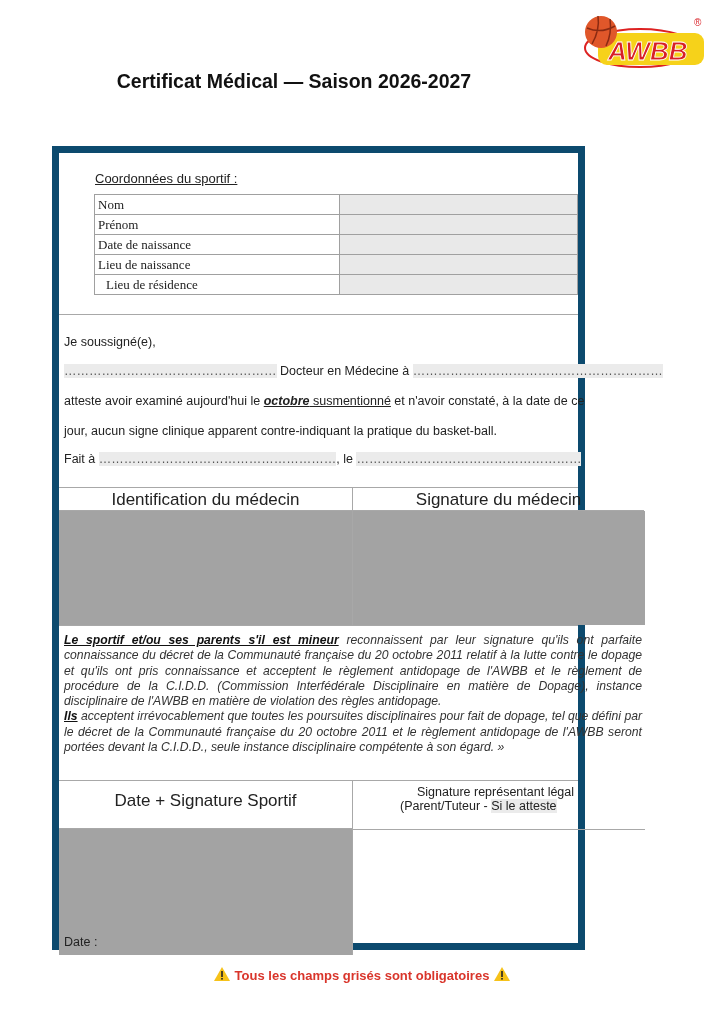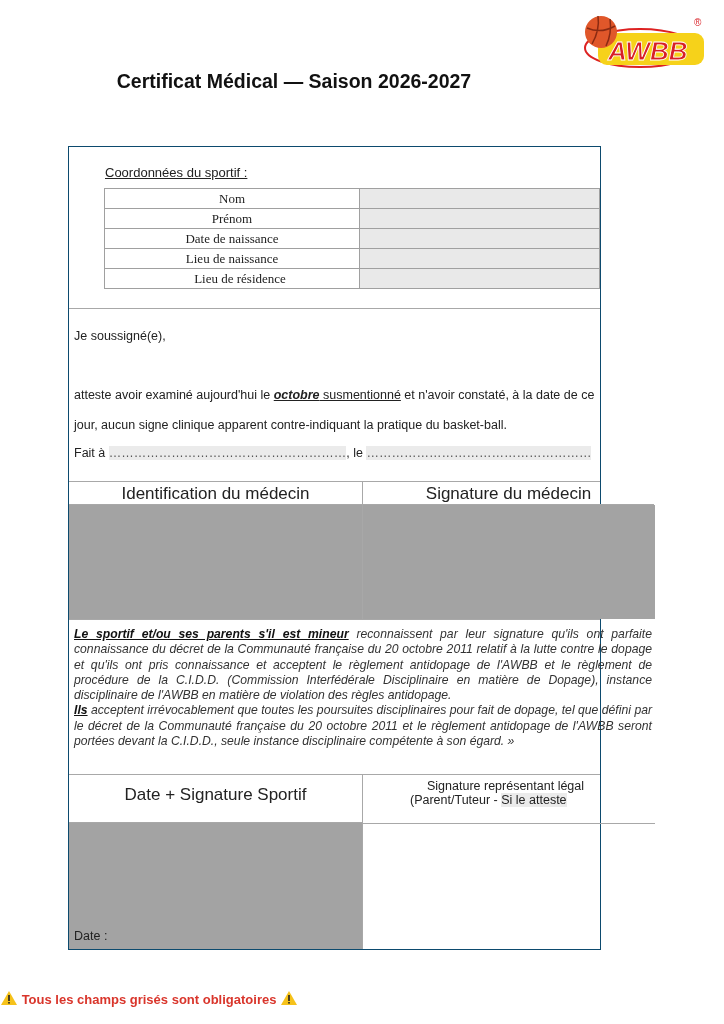--- a/index.html
+++ b/index.html
@@ -1,34 +1,34 @@
 <!DOCTYPE html>
 <html><head>
 <meta charset="utf-8">
 <style>
   html,body{margin:0;padding:0;background:#fff;}
   body{width:724px;height:1024px;position:relative;font-family:"Liberation Sans",sans-serif;color:#222;overflow:hidden;}
   .logo{position:absolute;left:578px;top:8px;width:130px;height:66px;}
   .title{position:absolute;left:0;width:588px;top:70px;text-align:center;font-weight:bold;font-size:19.5px;color:#111;}
-  .frame{position:absolute;left:68px;top:146px;width:533px;height:804px;border:1px solid #0c4a6e;box-sizing:border-box;}
+  .frame{position:absolute;left:52px;top:146px;width:533px;height:804px;border:7px solid #0c4a6e;box-sizing:border-box;}
   .sec{position:absolute;left:0;width:100%;border-bottom:1px solid #a8a8a8;box-sizing:border-box;}
   .coord-title{position:absolute;left:36px;top:18px;font-size:13px;text-decoration:underline;color:#222;}
-  table.coord{position:absolute;left:35px;top:41px;border-collapse:collapse;font-family:"Liberation Serif",serif;font-size:13px;text-align:center;}
+  table.coord{position:absolute;left:35px;top:41px;border-collapse:collapse;font-family:"Liberation Serif",serif;font-size:13px;}
   table.coord td{border:1px solid #a0a0a0;height:19px;padding:0 3px;}
   table.coord td.lbl{width:247px;}
   table.coord td.val{width:252px;background:#e9e9e9;}
   .p{position:absolute;left:5px;font-size:12.5px;color:#222;white-space:nowrap;}
   .fill{background:#ebebeb;color:#555;letter-spacing:0px;}
   .col-l{position:absolute;left:0;width:293px;}
   .col-r{position:absolute;left:293px;width:292px;border-left:1px solid #a8a8a8;}
   .hdr{font-size:17px;text-align:center;box-sizing:border-box;}
   .grey{background:#a3a3a3;}
   .legal{position:absolute;left:5px;top:7px;width:578px;font-size:12.2px;line-height:15.3px;font-style:italic;text-align:justify;color:#333;}
   .legal b{font-style:italic;text-decoration:underline;color:#111;}
-  .warn{position:absolute;left:0;width:724px;top:966px;text-align:left;font-weight:bold;font-size:13px;color:#d9352b;margin-top:24px;}
+  .warn{position:absolute;left:0;width:724px;top:966px;text-align:center;font-weight:bold;font-size:13px;color:#d9352b;}
   .tri{display:inline-block;vertical-align:-2px;}
 </style>
 </head>
 <body>
 
 <div class="logo">
   <svg width="130" height="66" viewBox="0 0 130 66">
     <ellipse cx="62" cy="40" rx="55" ry="19" fill="none" stroke="#d22" stroke-width="2"></ellipse>
     <rect x="20" y="25" width="106" height="32" rx="9" fill="#f6d21a"></rect>
     <circle cx="23" cy="24" r="16" fill="#e0572a"></circle>
@@ -56,29 +56,32 @@
           </tr>
       <tr>
             <td class="lbl">Date de naissance</td>
             <td class="val"></td>
           </tr>
       <tr>
             <td class="lbl">Lieu de naissance</td>
             <td class="val"></td>
           </tr>
       <tr>
-            <td class="lbl" style="padding-left:19px">Lieu de résidence</td>
+            <td class="lbl" style="padding-left:11px">Lieu de résidence</td>
             <td class="val"></td>
           </tr>
     </tbody>
       </table>
   </div>
 
   <div class="sec" style="top:162px;height:173px;">
     <div class="p" style="top:20px">Je soussigné(e),</div>
+    <div class="p" style="top:49px">
+      <span class="fill">……………………………………………</span><span> Docteur en Médecine à </span><span class="fill">……………………………………………………</span>
+    </div>
     <div class="p" style="top:79px">
       <span>atteste avoir examiné aujourd'hui le </span><b style="font-style:italic;text-decoration:underline">octobre</b><span style="text-decoration:underline"> susmentionné</span><span> et n'avoir constaté, à la date de ce</span>
     </div>
     <div class="p" style="top:109px">jour, aucun signe clinique apparent contre-indiquant la pratique du basket-ball.</div>
     <div class="p" style="top:137px">
       <span>Fait à </span><span class="fill">…………………………………………………</span><span>, le </span><span class="fill">………………………………………………</span>
     </div>
   </div>
 
   <div class="sec" style="top:335px;height:138px;">

